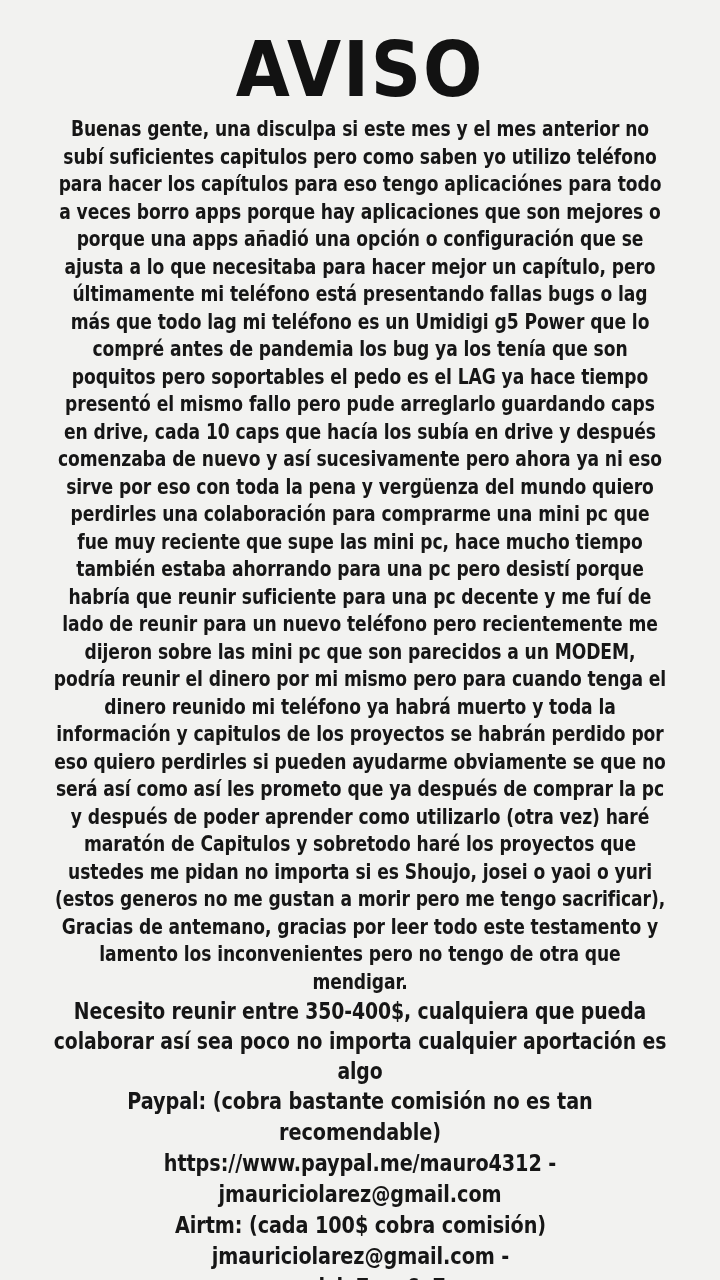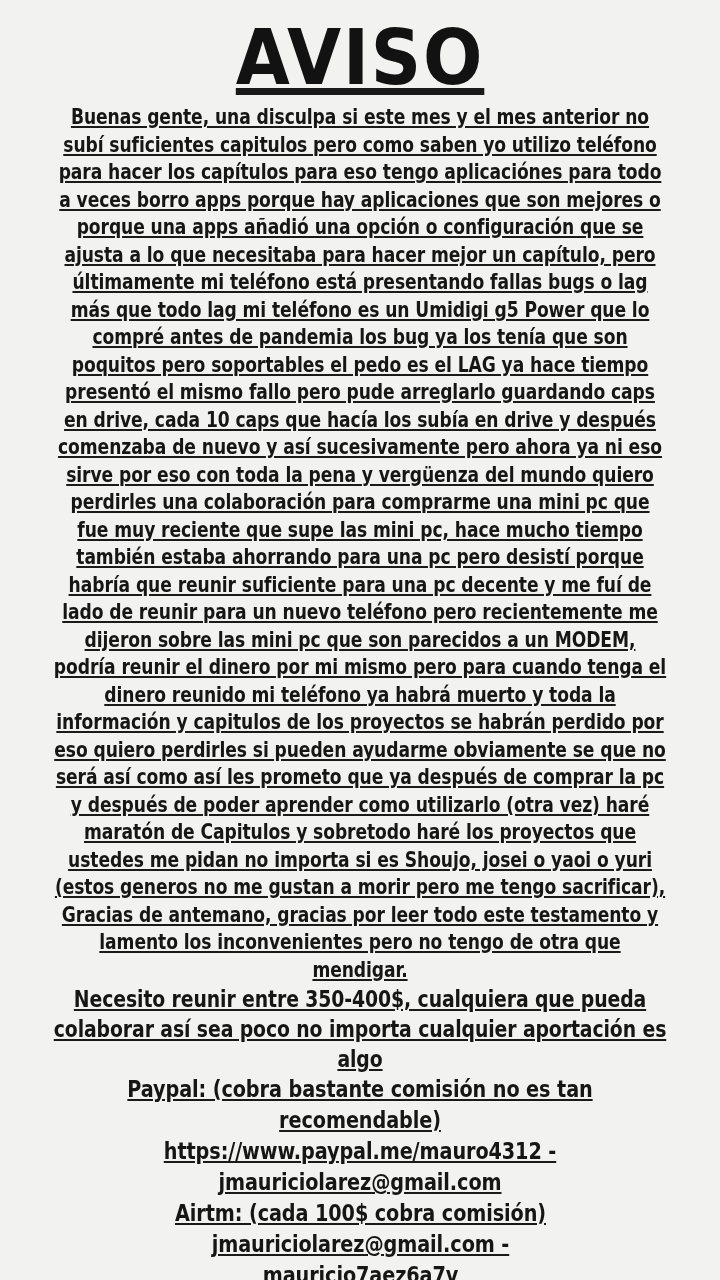--- a/index.html
+++ b/index.html
@@ -11,25 +11,24 @@
     height: 1280px;
     background: #f2f2f0;
     font-family: "Liberation Sans", sans-serif;
     color: #1a1a1a;
     overflow: hidden;
   }
   .page {
     width: 720px;
     height: 1280px;
     box-sizing: border-box;
-    padding: 8px 18px 0 18px;
+    padding: 20px 18px 0 18px;
     display: flex;
     flex-direction: column;
     align-items: center;
-    text-decoration: underline;
   }
   .title {
     font-family: "DejaVu Sans", sans-serif;
     font-weight: bold;
     font-size: 76px;
     line-height: 0.95;
     letter-spacing: 2px;
     text-align: center;
     margin: 14px 0 10px 0;
     color: #121212;

